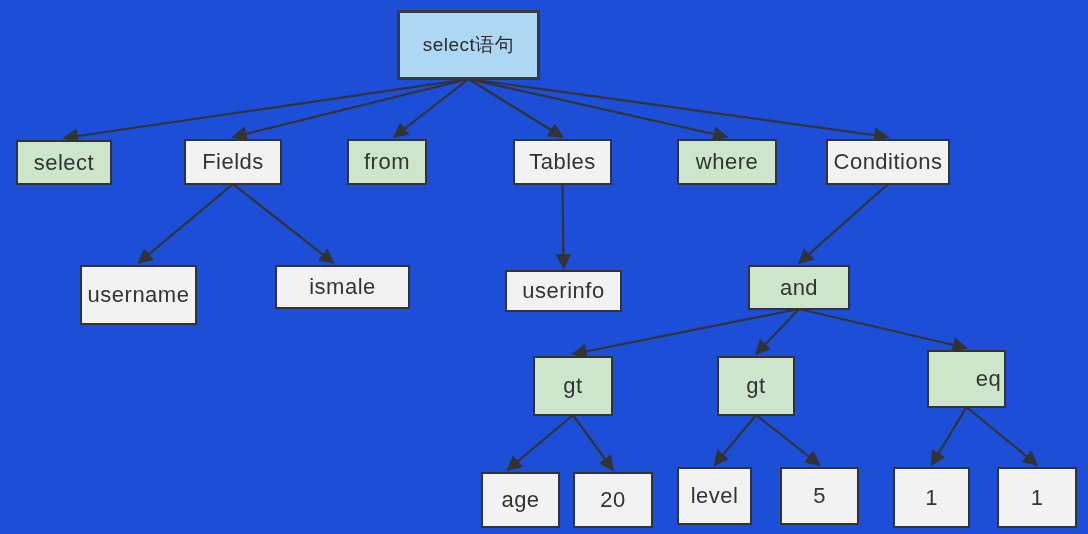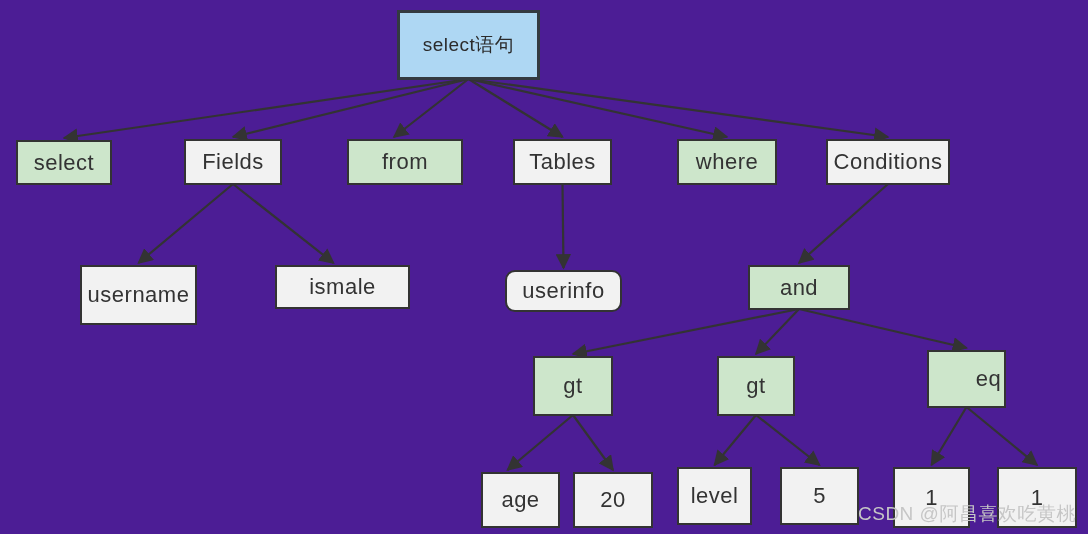--- a/index.html
+++ b/index.html
@@ -4,21 +4,21 @@
 <style>
   html, body {
     margin: 0;
     padding: 0;
     background: #ffffff;
   }
   #canvas {
     position: relative;
     width: 1088px;
     height: 534px;
-    background: #4c1d95;
+    background: #1d4ed8;
     overflow: hidden;
     font-family: "Liberation Sans", sans-serif;
   }
   #edges {
     position: absolute;
     left: 0;
     top: 0;
     z-index: 1;
   }
   .node {
@@ -89,39 +89,39 @@
   <div id="nodes">
       <div class="node root" style="left: 397px; top: 10px; width: 143px; height: 70px;">
         <span>select语句</span>
       </div>
       <div class="node keyword" style="left: 16px; top: 140px; width: 96px; height: 45px;">
         <span>select</span>
       </div>
       <div class="node plain" style="left: 184px; top: 139px; width: 98px; height: 46px;">
         <span>Fields</span>
       </div>
-      <div class="node keyword" style="left: 347px; top: 139px; width: 116px; height: 46px;">
+      <div class="node keyword" style="left: 347px; top: 139px; width: 80px; height: 46px;">
         <span>from</span>
       </div>
       <div class="node plain" style="left: 513px; top: 139px; width: 99px; height: 46px; text-align: right;">
         <span>Tables</span>
       </div>
       <div class="node keyword" style="left: 677px; top: 139px; width: 100px; height: 46px;">
         <span>where</span>
       </div>
       <div class="node plain" style="left: 826px; top: 139px; width: 124px; height: 46px;">
         <span>Conditions</span>
       </div>
       <div class="node plain" style="left: 80px; top: 265px; width: 117px; height: 60px;">
         <span>username</span>
       </div>
       <div class="node plain" style="left: 275px; top: 265px; width: 135px; height: 44px;">
         <span>ismale</span>
       </div>
-      <div class="node plain" style="left: 505px; top: 270px; width: 117px; height: 42px; border-radius: 10px;">
+      <div class="node plain" style="left: 505px; top: 270px; width: 117px; height: 42px;">
         <span>userinfo</span>
       </div>
       <div class="node keyword" style="left: 748px; top: 265px; width: 102px; height: 45px;">
         <span>and</span>
       </div>
       <div class="node keyword" style="left: 533px; top: 356px; width: 80px; height: 60px;">
         <span>gt</span>
       </div>
       <div class="node keyword" style="left: 717px; top: 356px; width: 78px; height: 60px;">
         <span>gt</span>
@@ -141,14 +141,13 @@
       <div class="node plain" style="left: 780px; top: 467px; width: 79px; height: 58px;">
         <span>5</span>
       </div>
       <div class="node plain" style="left: 893px; top: 467px; width: 77px; height: 61px;">
         <span>1</span>
       </div>
       <div class="node plain" style="left: 997px; top: 467px; width: 80px; height: 61px;">
         <span>1</span>
       </div>
     </div>
-  <div id="watermark">CSDN @阿昌喜欢吃黄桃</div>
 </div>
 
 </body></html>

